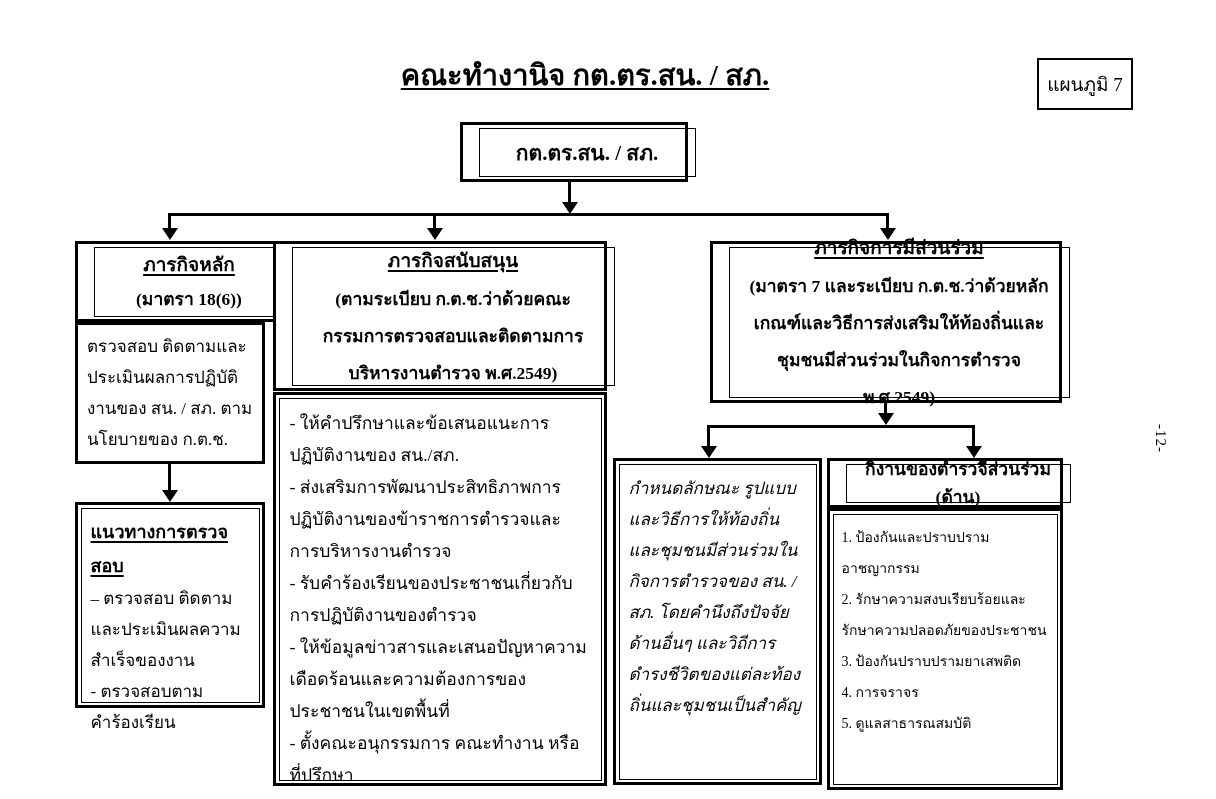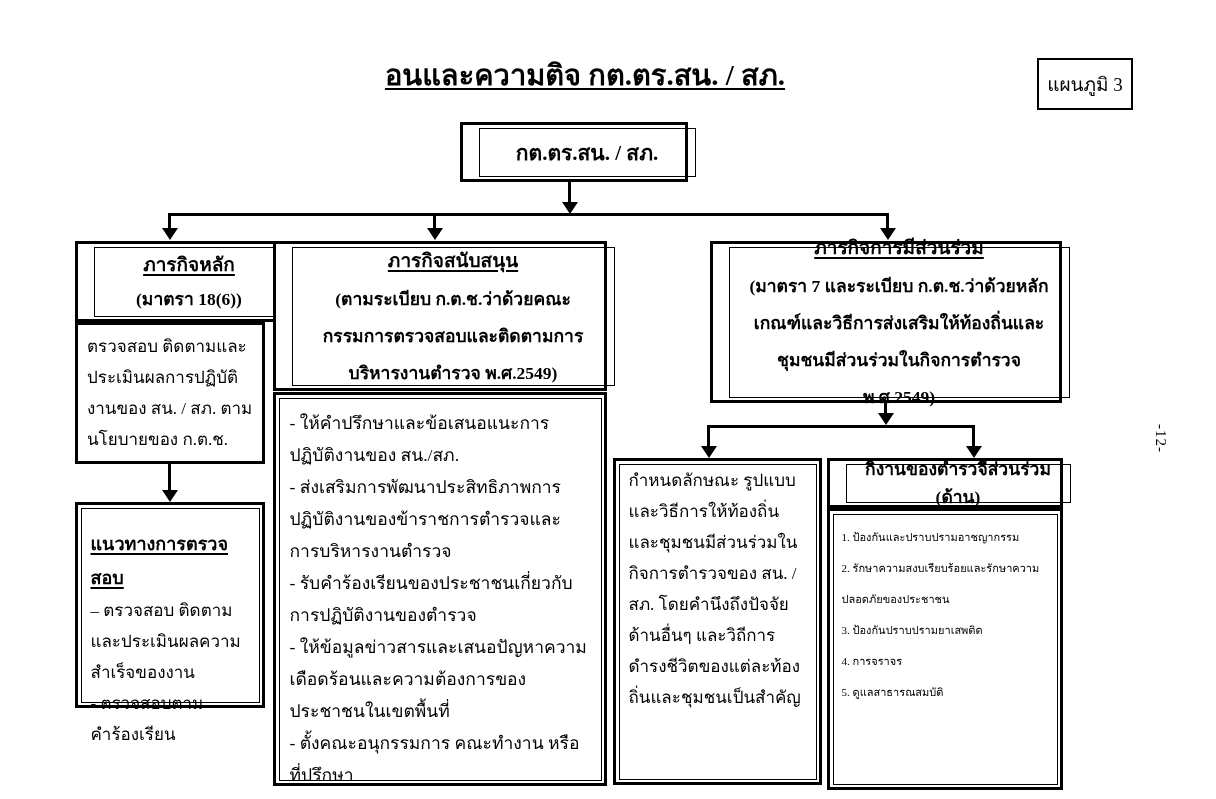--- a/index.html
+++ b/index.html
@@ -55,25 +55,25 @@
     transform: rotate(90deg); transform-origin: center;
     font-size: 15px; letter-spacing: 1px;
   }
 </style>
 </head>
 <body>
 
 <div id="canvas">
 
   <div class="title">
-    <span class="u">อนและความติจ กต.ตร.สน. / สภ.</span>
+    <span class="u">คณะทำงานิจ กต.ตร.สน. / สภ.</span>
   </div>
 
   <div class="chartnum">
-    <span>แผนภูมิ 3</span>
+    <span>แผนภูมิ 7</span>
   </div>
 
   <div class="dbox" style="left:460px; top:122px; width:228px; height:60px;">
     <div class="inner vcenter">
       <span class="rootbox-label">กต.ตร.สน. / สภ.</span>
     </div>
   </div>
 
   <div class="vline" style="left:568px; top:182px; height:24px;"></div>
   <div class="arrow" style="left:562px; top:202px;"></div>
@@ -92,21 +92,21 @@
     </div>
   </div>
   <div class="sbox bodytext" style="left:75px; top:322px; width:190px; height:142px; padding:6px 9px;">
     <p>ตรวจสอบ ติดตามและประเมินผลการปฏิบัติงานของ สน. / สภ. ตามนโยบายของ ก.ต.ช.</p>
   </div>
 
   <div class="vline" style="left:168px; top:464px; height:28px;"></div>
   <div class="arrow" style="left:162px; top:490px;"></div>
 
   <div class="dbox" style="left:75px; top:502px; width:190px; height:206px;">
-    <div class="inner bodytext" style="padding:18px 9px;">
+    <div class="inner bodytext" style="padding:6px 9px;">
       <p class="u" style="font-weight:bold; font-size:18px; line-height:34px;">แนวทางการตรวจสอบ</p>
       <p>– ตรวจสอบ ติดตามและประเมินผลความสำเร็จของงาน</p>
       <p>- ตรวจสอบตามคำร้องเรียน</p>
     </div>
   </div>
 
   <div class="dbox" style="left:273px; top:241px; width:334px; height:150px;">
     <div class="inner vcenter" style="padding:2px 8px;">
       <span class="colhead-title u">ภารกิจสนับสนุน</span>
       <span class="colhead-sub">(ตามระเบียบ ก.ต.ช.ว่าด้วยคณะกรรมการตรวจสอบและติดตามการบริหารงานตำรวจ พ.ศ.2549)</span>
@@ -131,32 +131,32 @@
 
   <div class="vline" style="left:884px; top:403px; height:12px;"></div>
   <div class="arrow" style="left:878px; top:413px;"></div>
   <div class="hline" style="left:707px; top:425px; width:268px;"></div>
   <div class="vline" style="left:707px; top:427px; height:20px;"></div>
   <div class="arrow" style="left:701px; top:446px;"></div>
   <div class="vline" style="left:972px; top:427px; height:20px;"></div>
   <div class="arrow" style="left:966px; top:446px;"></div>
 
   <div class="dbox" style="left:613px; top:458px; width:209px; height:327px;">
-    <div class="inner bodytext" style="padding:0 9px;">
+    <div class="inner bodytext" style="padding:8px 9px;font-style:italic;">
       <p>กำหนดลักษณะ รูปแบบและวิธีการให้ท้องถิ่นและชุมชนมีส่วนร่วมในกิจการตำรวจของ สน. / สภ. โดยคำนึงถึงปัจจัยด้านอื่นๆ และวิถีการดำรงชีวิตของแต่ละท้องถิ่นและชุมชนเป็นสำคัญ</p>
     </div>
   </div>
 
   <div class="dbox" style="left:827px; top:458px; width:236px; height:50px;">
     <div class="inner vcenter">
       <span style="font-weight:bold; font-size:17.5px;">กิงานของตำรวจีส่วนร่วม (ด้าน)</span>
     </div>
   </div>
   <div class="dbox" style="left:827px; top:508px; width:236px; height:282px;">
-    <div class="inner bodytext" style="padding:7px 8px; font-size:11px;">
+    <div class="inner bodytext" style="padding:7px 8px; font-size:14px;">
       <p>1. ป้องกันและปราบปรามอาชญากรรม</p>
       <p>2. รักษาความสงบเรียบร้อยและรักษาความปลอดภัยของประชาชน</p>
       <p>3. ป้องกันปราบปรามยาเสพติด</p>
       <p>4. การจราจร</p>
       <p>5. ดูแลสาธารณสมบัติ</p>
 
     </div>
   </div>
 
   <div class="pagenum">-12-</div>

